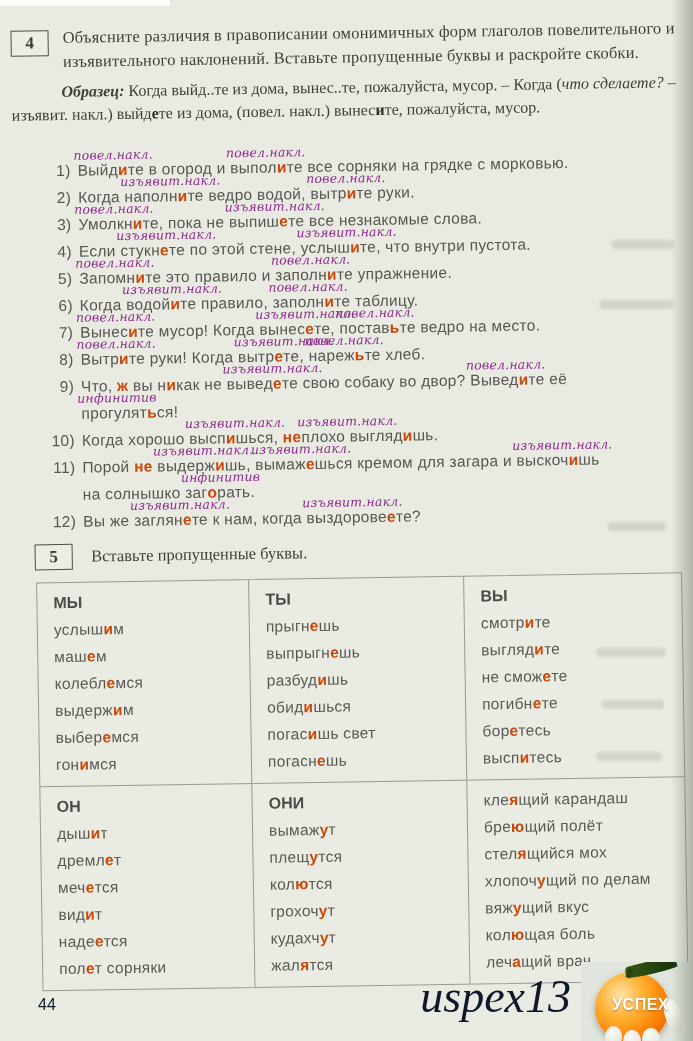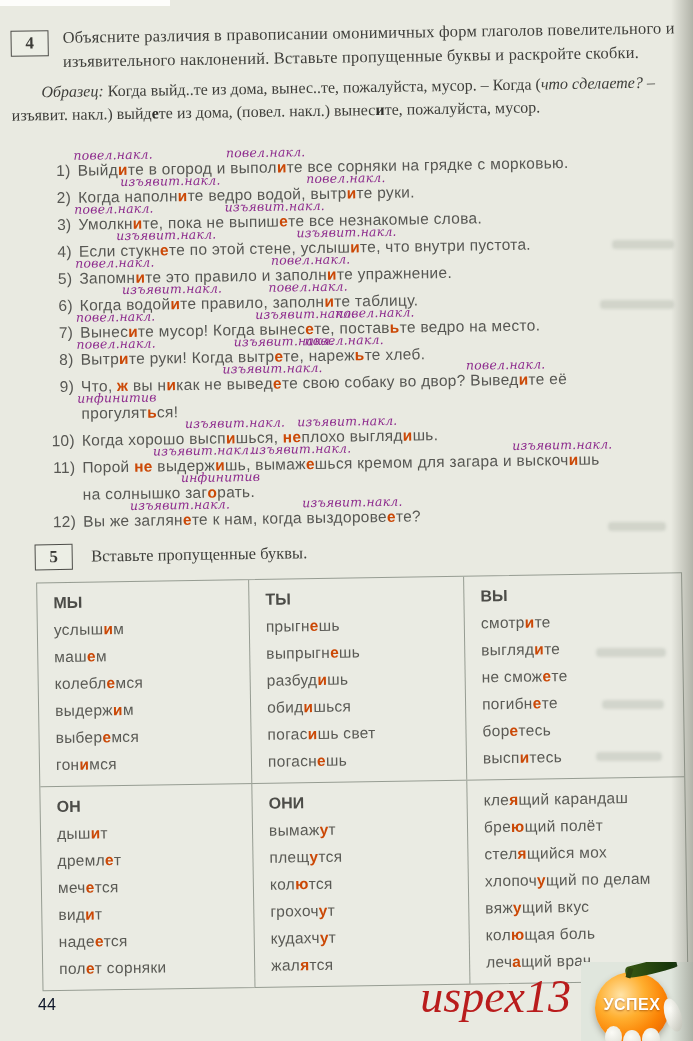--- a/index.html
+++ b/index.html
@@ -36,21 +36,21 @@
   .instr{
     margin:0 4px 0 52px;
     font:16.5px/24px "Liberation Serif",serif;color:#3f3f3b;
     letter-spacing:.2px;
   }
   .sample{
     margin:6px 6px 0 0;
     font:16px/23px "Liberation Serif",serif;color:#3f3f3b;
     text-indent:30px;
   }
-  .sample .lbl{font-weight:normal;font-style:italic;}
+  .sample .lbl{font-weight:bold;font-style:italic;margin-left:20px;}
   .sample .ital{font-style:italic;}
   .sample .bold{font-weight:bold;color:#2e2e2a;}
 
   
   .items{position:absolute;top:148px;left:32px;width:650px;}
   .line{
     position:relative;
     white-space:nowrap;
     padding-top:11px;
     font:15.5px/16px "Liberation Sans",sans-serif;
@@ -83,40 +83,40 @@
     padding:6px 4px 8px 16px;
   }
   .cell:last-child{border-right:none;}
   .hdr{font:bold 16px/27px "Liberation Sans",sans-serif;color:#4c4c48;}
   .word{font:15.5px/27px "Liberation Sans",sans-serif;color:#5a5a55;letter-spacing:.3px;}
 
   
   .pagenum{position:absolute;left:38px;top:996px;font:16px "Liberation Sans",sans-serif;color:#0f172a;}
   .watermark{
     position:absolute;right:122px;top:972px;
-    font:italic 46px/50px "Liberation Serif",serif;color:#b91c1c;text-align:right;
+    font:italic 46px/50px "Liberation Serif",serif;color:#0f172a;text-align:right;
   }
   .logo{
     position:absolute;right:0;bottom:0;width:112px;height:79px;
     background:#e0e6dd;overflow:hidden;
   }
   .orange{
     position:absolute;left:14px;top:10px;width:74px;height:72px;border-radius:50%;
     background:radial-gradient(circle at 35% 32%, #ffe3a6 0%, #ffae2e 35%, #fb8305 62%, #e96703 85%, #d95c00 100%);
     box-shadow:0 3px 6px rgba(60,50,30,.35);
   }
   .leaf{
     position:absolute;left:44px;top:-1px;width:52px;height:13px;
     background:linear-gradient(100deg,#3a5a14,#12300a);
     border-radius:10% 90% 60% 90%/60% 80% 20% 40%;
     transform:rotate(-14deg);
   }
   .stem{position:absolute;left:46px;top:6px;width:5px;height:10px;background:#2c4410;transform:rotate(18deg);}
   .logo-text{
-    position:absolute;left:14px;top:34px;width:74px;text-align:center;
+    position:absolute;left:14px;top:34px;width:74px;text-align:right;
     font:bold 16px/18px "Liberation Sans",sans-serif;color:#fff;
     text-shadow:0 1px 2px rgba(140,60,0,.6);letter-spacing:.5px;
   }
   .finger{position:absolute;background:radial-gradient(circle at 40% 30%,#fbfbf6,#d8d9cf);border-radius:50%;}
   .f1{left:24px;top:64px;width:17px;height:22px;}
   .f2{left:42px;top:68px;width:18px;height:22px;}
   .f3{left:61px;top:66px;width:18px;height:22px;}
   .f4{left:84px;top:36px;width:16px;height:34px;transform:rotate(-18deg);}
 
   

